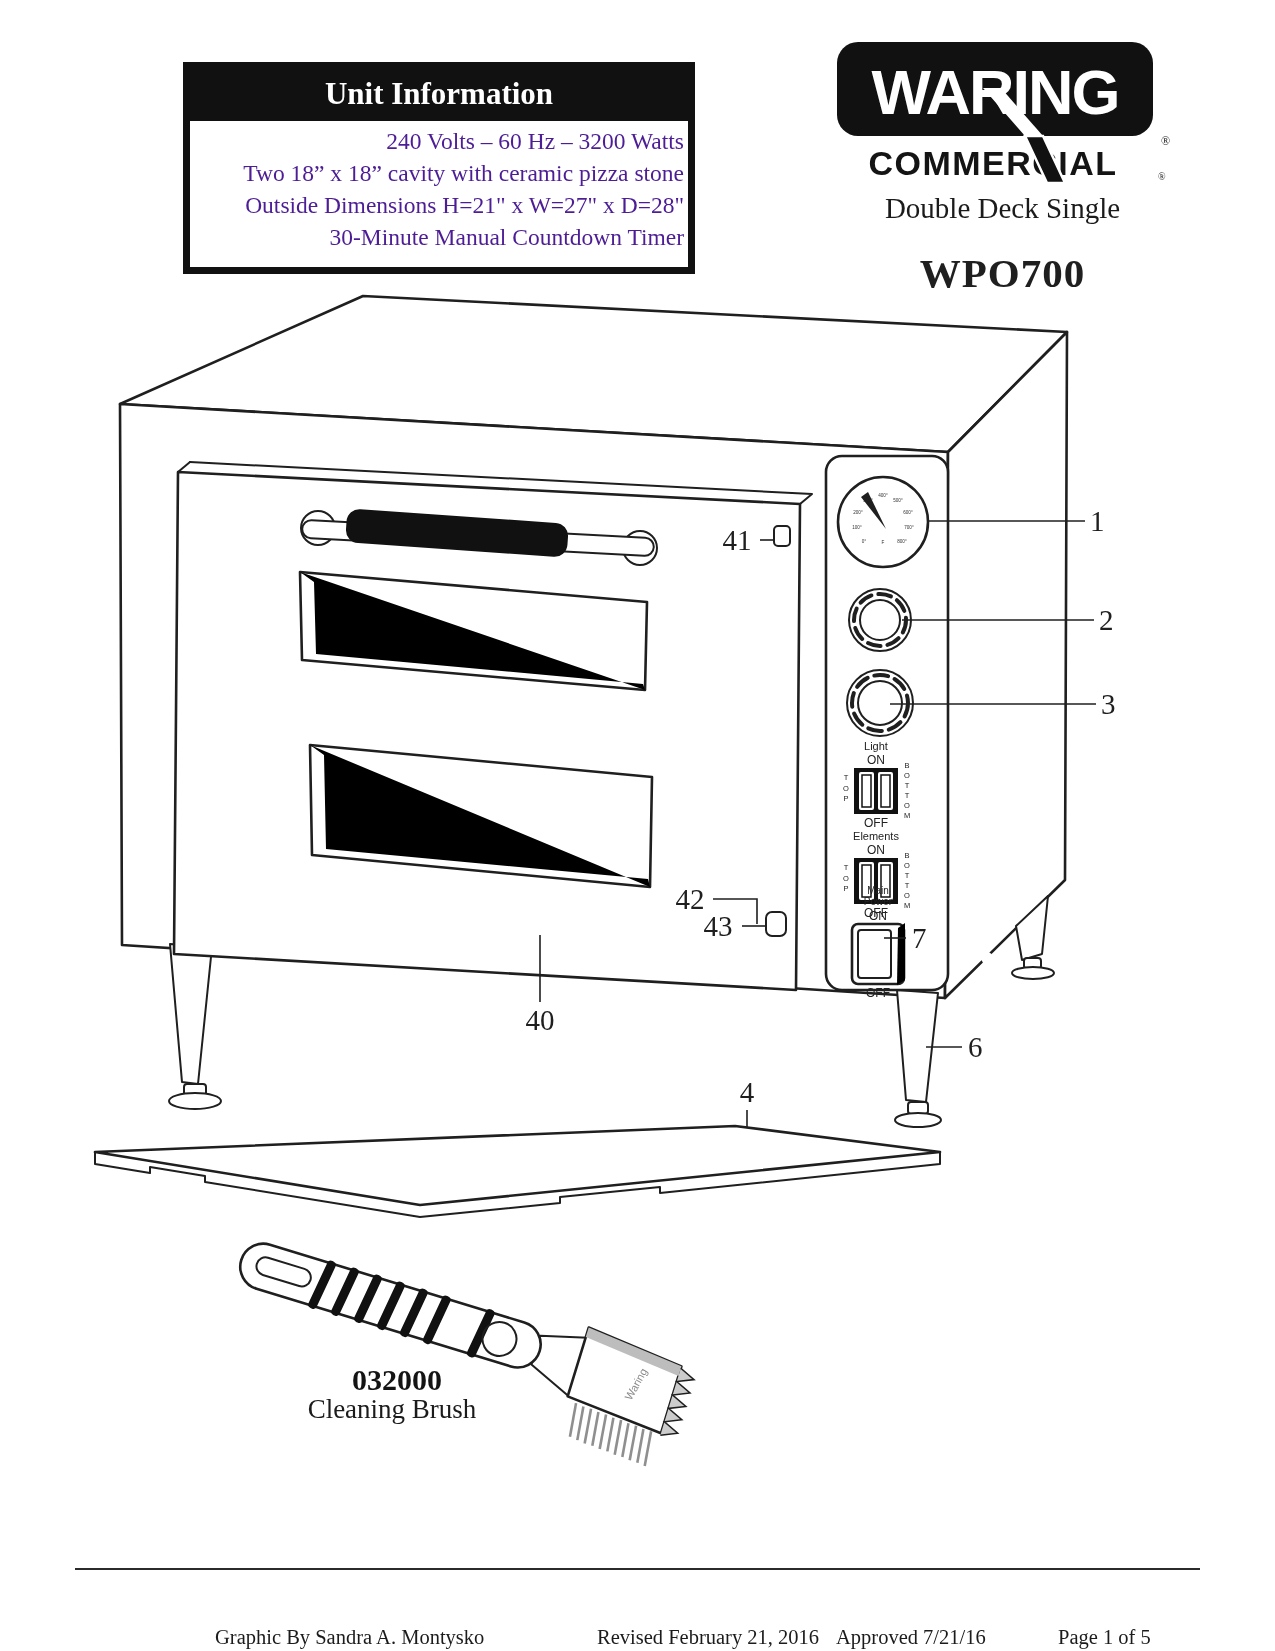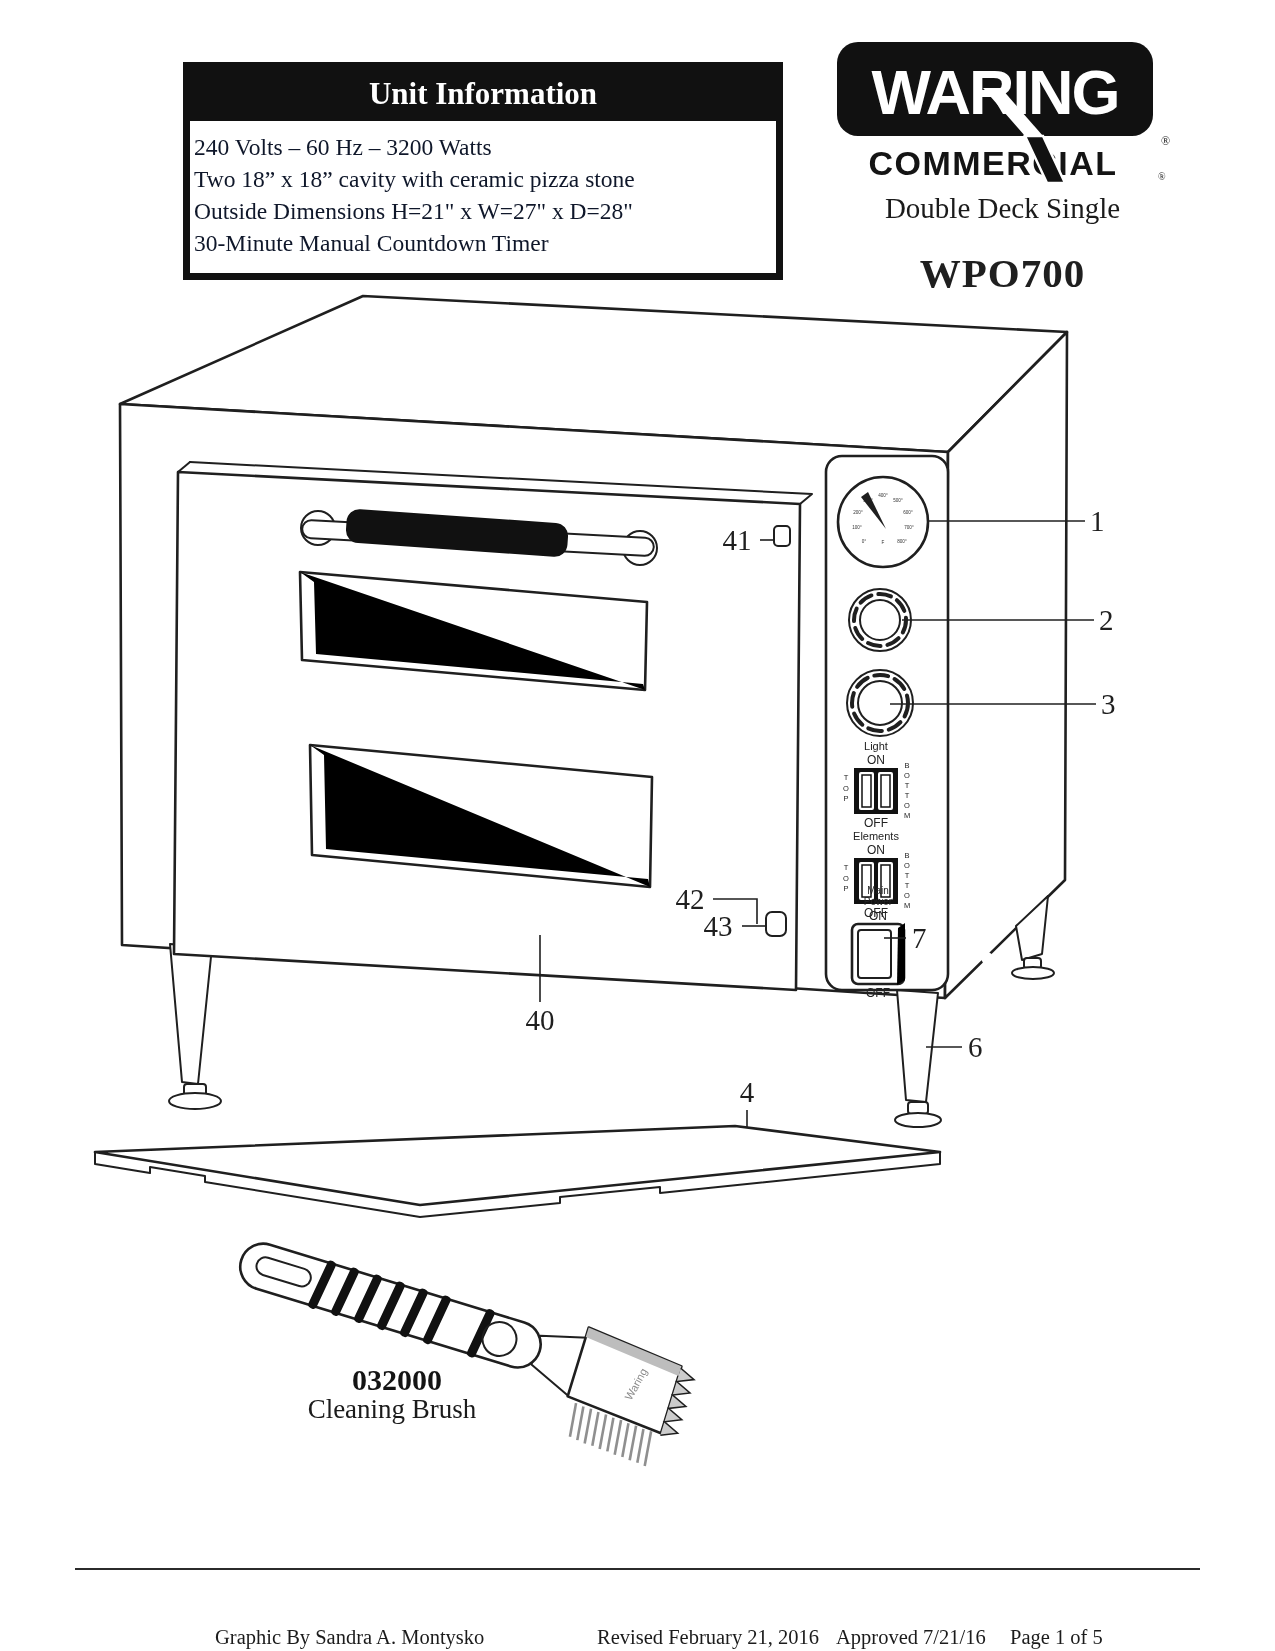--- a/index.html
+++ b/index.html
@@ -1,22 +1,22 @@
 <!DOCTYPE html>
 <html><head>
 <meta charset="utf-8">
 <style>
   html,body{margin:0;padding:0;background:#fff;}
   body{width:1275px;height:1651px;position:relative;font-family:"Liberation Serif",serif;color:#1f1f1f;overflow:hidden;}
   .abs{position:absolute;}
 
   
-  .unit-box{left:183px;top:62px;width:600px;border:7px solid #111;background:#fff;box-sizing:border-box;}
+  .unit-box{left:183px;top:62px;width:512px;border:7px solid #111;background:#fff;box-sizing:border-box;}
   .unit-title{background:#111;color:#fff;text-align:center;font-size:31px;font-weight:bold;padding:7px 0 9px;font-family:"Liberation Serif",serif;}
-  .unit-lines{padding:10px 4px 14px;text-align:left;font-size:23.5px;line-height:32px;color:#0f172a;}
+  .unit-lines{padding:4px 4px 14px;text-align:right;font-size:23.5px;line-height:32px;color:#4c1d95;}
 
   
   .brand{left:830px;top:40px;width:345px;text-align:center;}
   .brand svg{display:block;margin:0 auto;}
   .product-line{font-size:29px;line-height:33px;color:#1b1b1b;}
   .model{font-size:41px;font-weight:bold;margin-top:24px;letter-spacing:1px;}
 
   
   svg text{user-select:none;}
   .ln{fill:none;stroke:#1f1f1f;stroke-width:2;stroke-linejoin:round;stroke-linecap:round;}
@@ -324,13 +324,13 @@
   </g>
 
   <text class="brush-label-num" x="397" y="1100">032000</text>
   <text class="brush-label" x="392" y="1128">Cleaning Brush</text>
 </svg>
 
 <div class="abs footer-rule"></div>
 <div class="abs footer-text" style="left:215px;">Graphic By Sandra A. Montysko</div>
 <div class="abs footer-text" style="left:597px;">Revised February 21, 2016</div>
 <div class="abs footer-text" style="left:836px;">Approved 7/21/16</div>
-<div class="abs footer-text" style="left:1010px;">Page 1 of 5</div>
+<div class="abs footer-text" style="left:1058px;">Page 1 of 5</div>
 
 </body></html>

